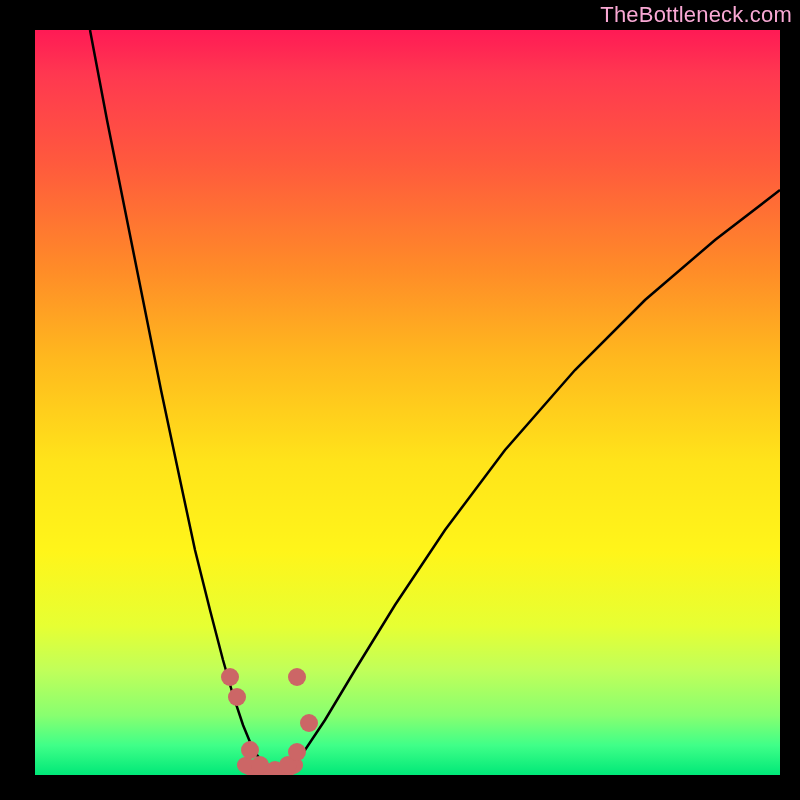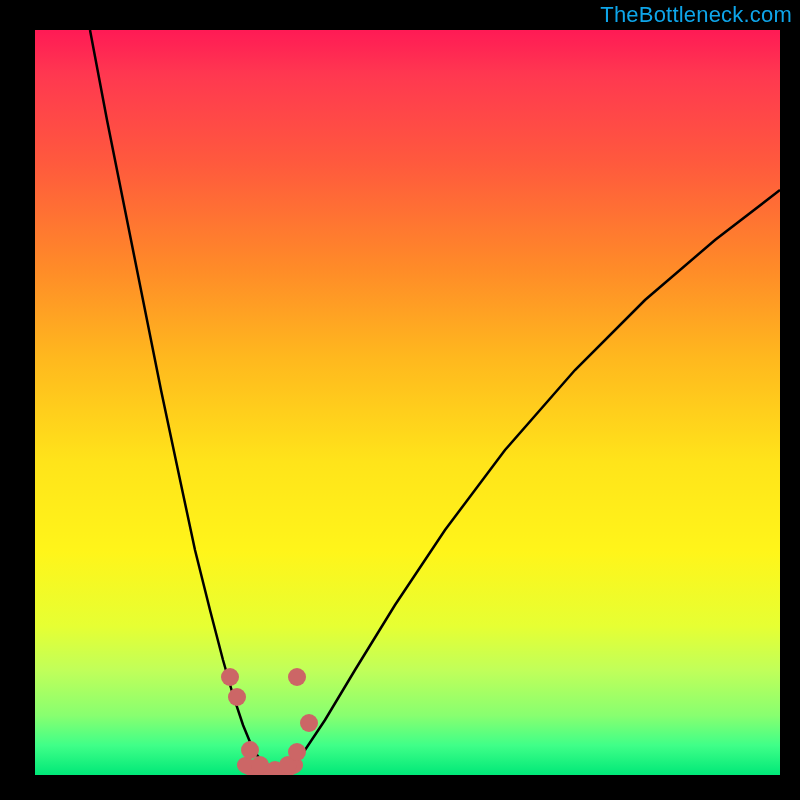--- a/index.html
+++ b/index.html
@@ -45,21 +45,21 @@
     left: 35px;
     top: 30px;
     width: 745px;
     height: 745px;
     pointer-events: none;
   }
   .watermark {
     position: absolute;
     top: 2px;
     right: 8px;
-    color: #0ea5e9;
+    color: #f9a8d4;
     font-size: 22px;
     font-weight: 500;
     letter-spacing: 0.2px;
   }
 </style>
 </head>
 <body>
 
 <div class="outer">
 

